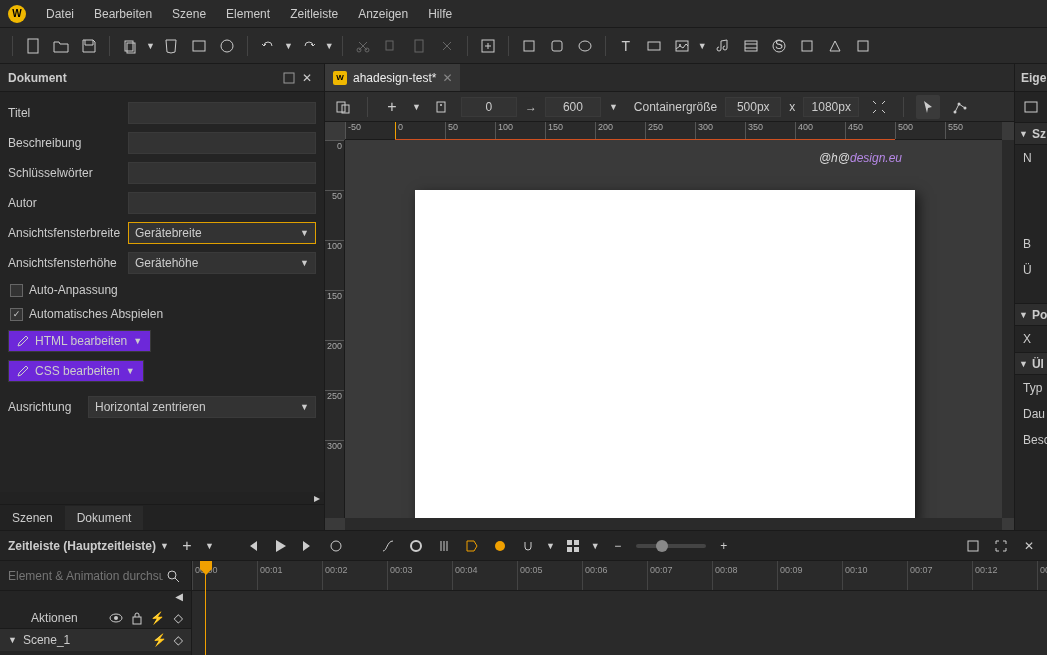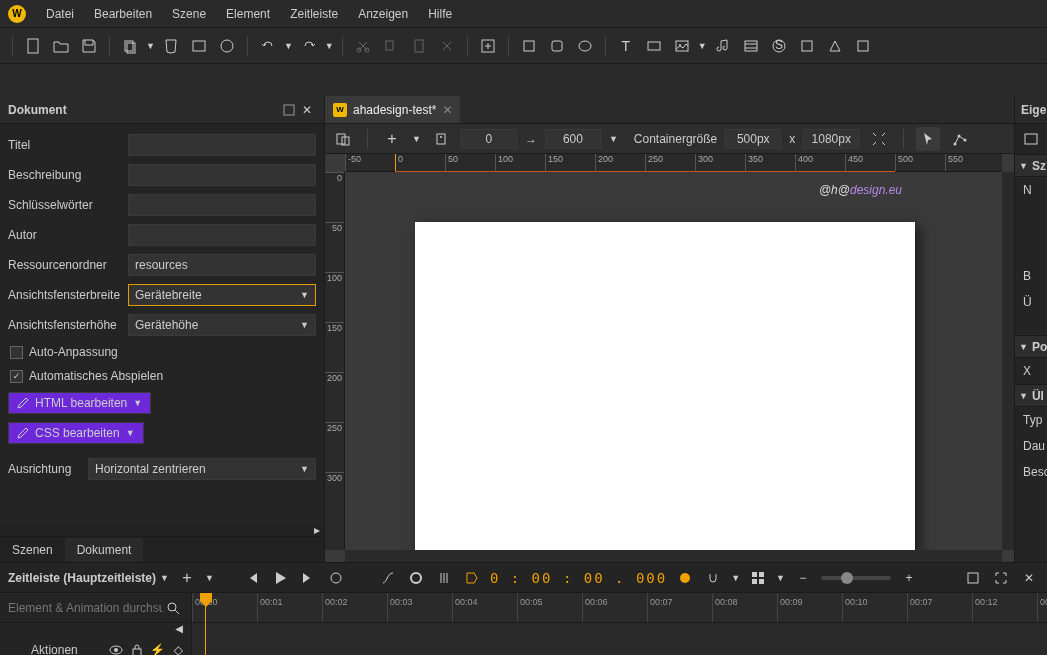--- a/index.html
+++ b/index.html
@@ -3,21 +3,21 @@
 <meta charset="utf-8">
 <style>
 * { box-sizing: border-box; margin: 0; padding: 0; font-family: "Segoe UI", Arial, sans-serif; font-size: 12px; color: #ccc; }
 body { background: #2a2a2a; width: 1047px; height: 655px; overflow: hidden; position: relative; }
 .menubar { height: 28px; background: #2a2a2a; display: flex; align-items: center; padding: 0 8px; gap: 20px; border-bottom: 1px solid #1a1a1a; }
 .menubar .logo { width: 18px; height: 18px; background: #f0b800; border-radius: 50%; display: flex; align-items: center; justify-content: center; color: #000; font-weight: bold; font-size: 10px; }
 .menubar-item { cursor: pointer; }
 .toolbar { height: 36px; background: #2a2a2a; display: flex; align-items: center; padding: 0 8px; border-bottom: 1px solid #1a1a1a; gap: 4px; }
 .tool-icon { width: 24px; height: 24px; display: flex; align-items: center; justify-content: center; cursor: pointer; border-radius: 2px; }
 .tool-sep { width: 1px; height: 20px; background: #444; margin: 0 4px; }
-.mid { display: flex; height: 466px; margin-top: 32px; }
+.mid { display: flex; height: 466px; }
 .left-panel { width: 325px; background: #242424; border-right: 1px solid #1a1a1a; display: flex; flex-direction: column; }
 .panel-header { height: 28px; display: flex; align-items: center; padding: 0 8px; background: #2a2a2a; border-bottom: 1px solid #1a1a1a; }
 .panel-header .title { flex: 1; font-weight: 600; }
 .panel-header .icon { width: 18px; height: 18px; display: flex; align-items: center; justify-content: center; cursor: pointer; }
 .doc-body { flex: 1; overflow-y: auto; padding: 6px 8px; position: relative; }
 .row { display: flex; align-items: center; height: 30px; }
 .row-label { width: 120px; font-size: 12px; }
 .row-input { flex: 1; height: 22px; background: #333; border: 1px solid #3a3a3a; padding: 0 6px; color: #ccc; }
 .row-select { flex: 1; height: 22px; background: #333; border: 1px solid #3a3a3a; padding: 0 6px; color: #ccc; display: flex; align-items: center; justify-content: space-between; cursor: pointer; }
 .row-select.hl { border: 1px solid #e0a000; }
@@ -256,24 +256,20 @@
         </div>
       <div class="row">
           <div class="row-label">Schlüsselwörter</div>
           <input class="row-input" value="" style="">
         </div>
       <div class="row">
           <div class="row-label">Autor</div>
           <input class="row-input" value="" style="">
         </div>
       <div class="row">
-          <div class="row-label">Ressourcenordner</div>
-          <input class="row-input" value="resources" style="">
-        </div>
-      <div class="row">
           <div class="row-label">Ansichtsfensterbreite</div>
           <div class="row-select hl">
             <span>Gerätebreite</span>
             <span class="chev">▼</span>
           </div>
         </div>
       <div class="row">
           <div class="row-label">Ansichtsfensterhöhe</div>
           <div class="row-select">
             <span>Gerätehöhe</span>
@@ -480,21 +476,20 @@
     <div class="tl-icon">
         <svg width="14" height="14">
           <path d="M4 2v10M7 2v10M10 2v10" stroke="#ccc"></path>
         </svg>
       </div>
     <div class="tl-icon">
         <svg width="14" height="14">
           <path d="M2 2h7l3 5-3 5H2z" fill="none" stroke="#f0a000"></path>
         </svg>
       </div>
-    <div class="timecode">0 : 00 : 00 . 000</div>
     <div class="tl-icon">
         <svg width="14" height="14">
           <circle cx="7" cy="7" r="5" fill="#f0a000"></circle>
         </svg>
       </div>
     <div class="tl-icon">
         <svg width="14" height="14">
           <path d="M4 3v5a3 3 0 0 0 6 0V3" fill="none" stroke="#ccc"></path>
         </svg>
       </div>

